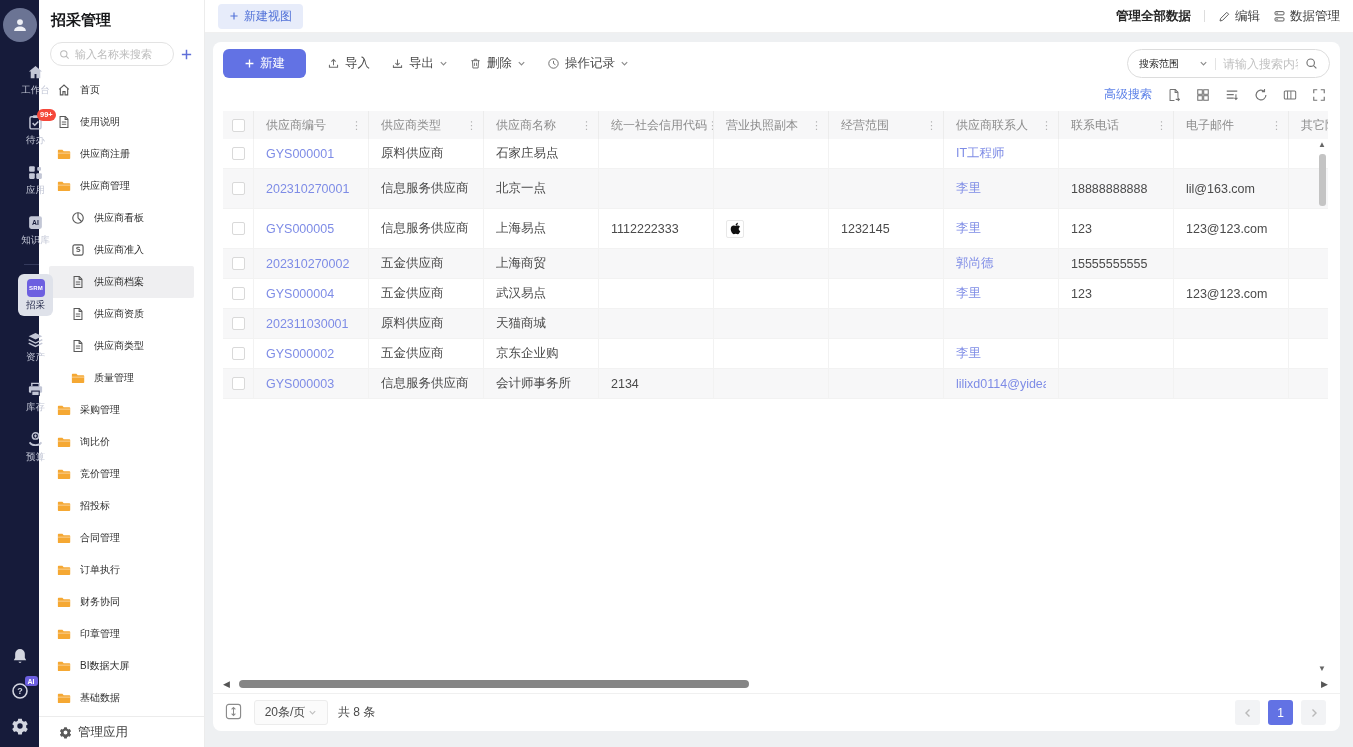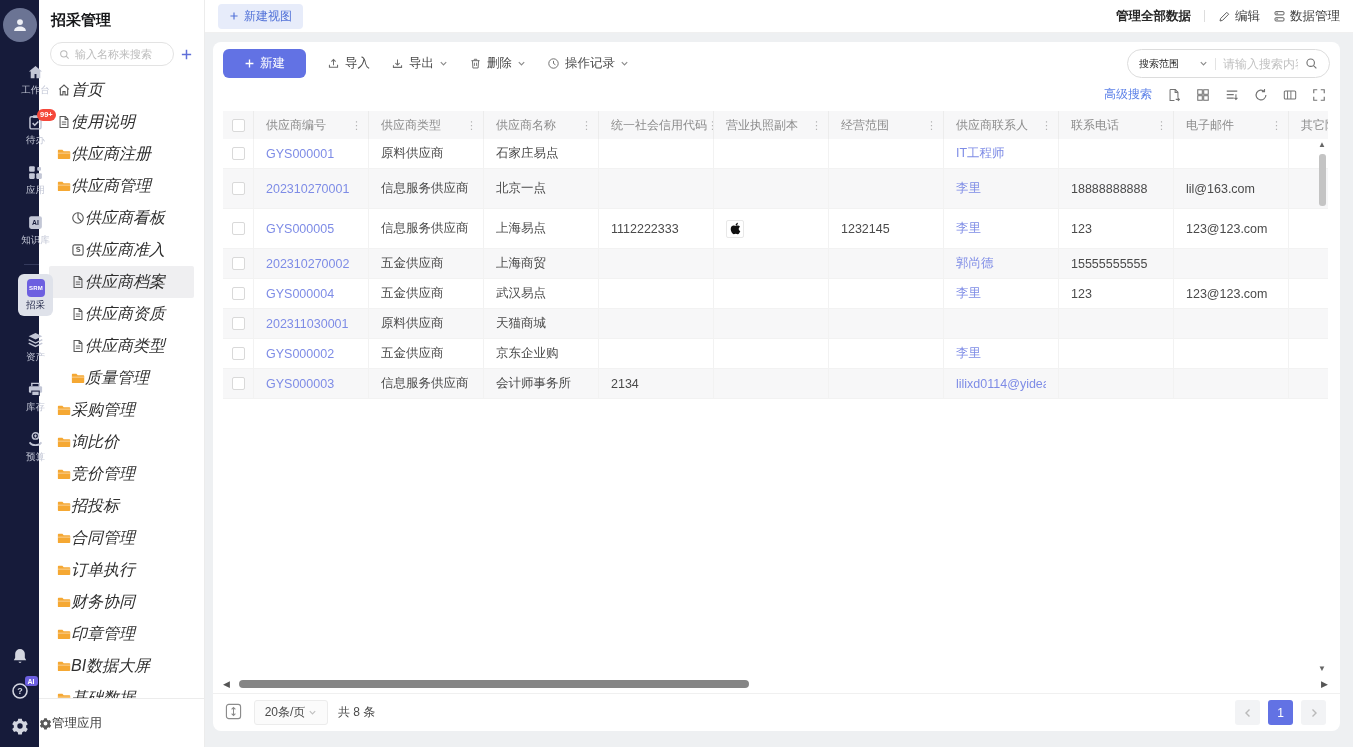--- a/index.html
+++ b/index.html
@@ -25,27 +25,27 @@
 
   
   .sidebar { width:166px; background:#fff; flex:none; border-right:1px solid #ececec; display:flex; flex-direction:column; }
   .sb-title { font-size:15px; font-weight:bold; color:#17181a; padding:11px 12px 12px; }
   .sb-search-row { display:flex; align-items:center; gap:5px; padding:0 10px 4px 11px; }
   .sb-search { flex:1; display:flex; align-items:center; gap:5px; border:1px solid #e3e3e3; border-radius:12px; height:24px; padding:0 8px; color:#b9b9b9; }
   .sb-search input { border:none; outline:none; width:90px; font-size:11px; font-family:inherit; background:transparent; }
   .sb-search input::placeholder { color:#bcbcbc; }
   .sb-add { color:#5f6fd8; font-size:15px; width:18px; height:18px; display:flex; align-items:center; justify-content:center; cursor:pointer; }
   .menu { flex:1; overflow:hidden; padding-top:4px; }
-  .menu-item { height:32px; display:flex; align-items:center; padding-left:18px; font-size:16px; color:#2f2f2f; cursor:pointer; white-space:nowrap;font-style:italic; }
+  .menu-item { height:32px; display:flex; align-items:center; gap:9px; padding-left:18px; font-size:10px; color:#2f2f2f; cursor:pointer; white-space:nowrap; }
   .menu-item.lvl1 { padding-left:32px; }
   .menu-item .mic { width:14px; height:14px; flex:none; color:#595959; }
   .menu-item .mic.folder { color:#f5a833; }
   .menu-item.selected { background:#efeff1; border-radius:2px; margin:0 10px; }
   .menu-item.selected.lvl1 { padding-left:22px; }
-  .sb-footer { border-top:1px solid #ececec; height:49px; display:flex; align-items:center; padding-left:0; font-size:12.5px; color:#3d3d3d; cursor:pointer; }
+  .sb-footer { border-top:1px solid #ececec; height:31px; display:flex; align-items:center; gap:6px; padding-left:20px; font-size:12.5px; color:#3d3d3d; cursor:pointer; }
   .sb-footer .mic { width:13px; height:13px; color:#595959; }
 
   
   .main { flex:1; min-width:0; display:flex; flex-direction:column; }
   .topbar { height:33px; background:#fff; border-bottom:1px solid #f0f0f0; display:flex; align-items:center; justify-content:space-between; padding:0 13px; flex:none; }
   .view-tab { display:inline-flex; align-items:center; gap:5px; background:#e7ecfa; color:#5272d8; font-size:12px; padding:4px 11px; border-radius:4px; cursor:pointer; }
   .top-actions { display:flex; align-items:center; gap:13px; font-size:12.5px; color:#404040; }
   .manage-all { font-weight:bold; color:#262626; cursor:pointer; }
   .vdiv { width:1px; height:12px; background:#ddd; }
   .top-act { display:flex; align-items:center; gap:4px; cursor:pointer; }

